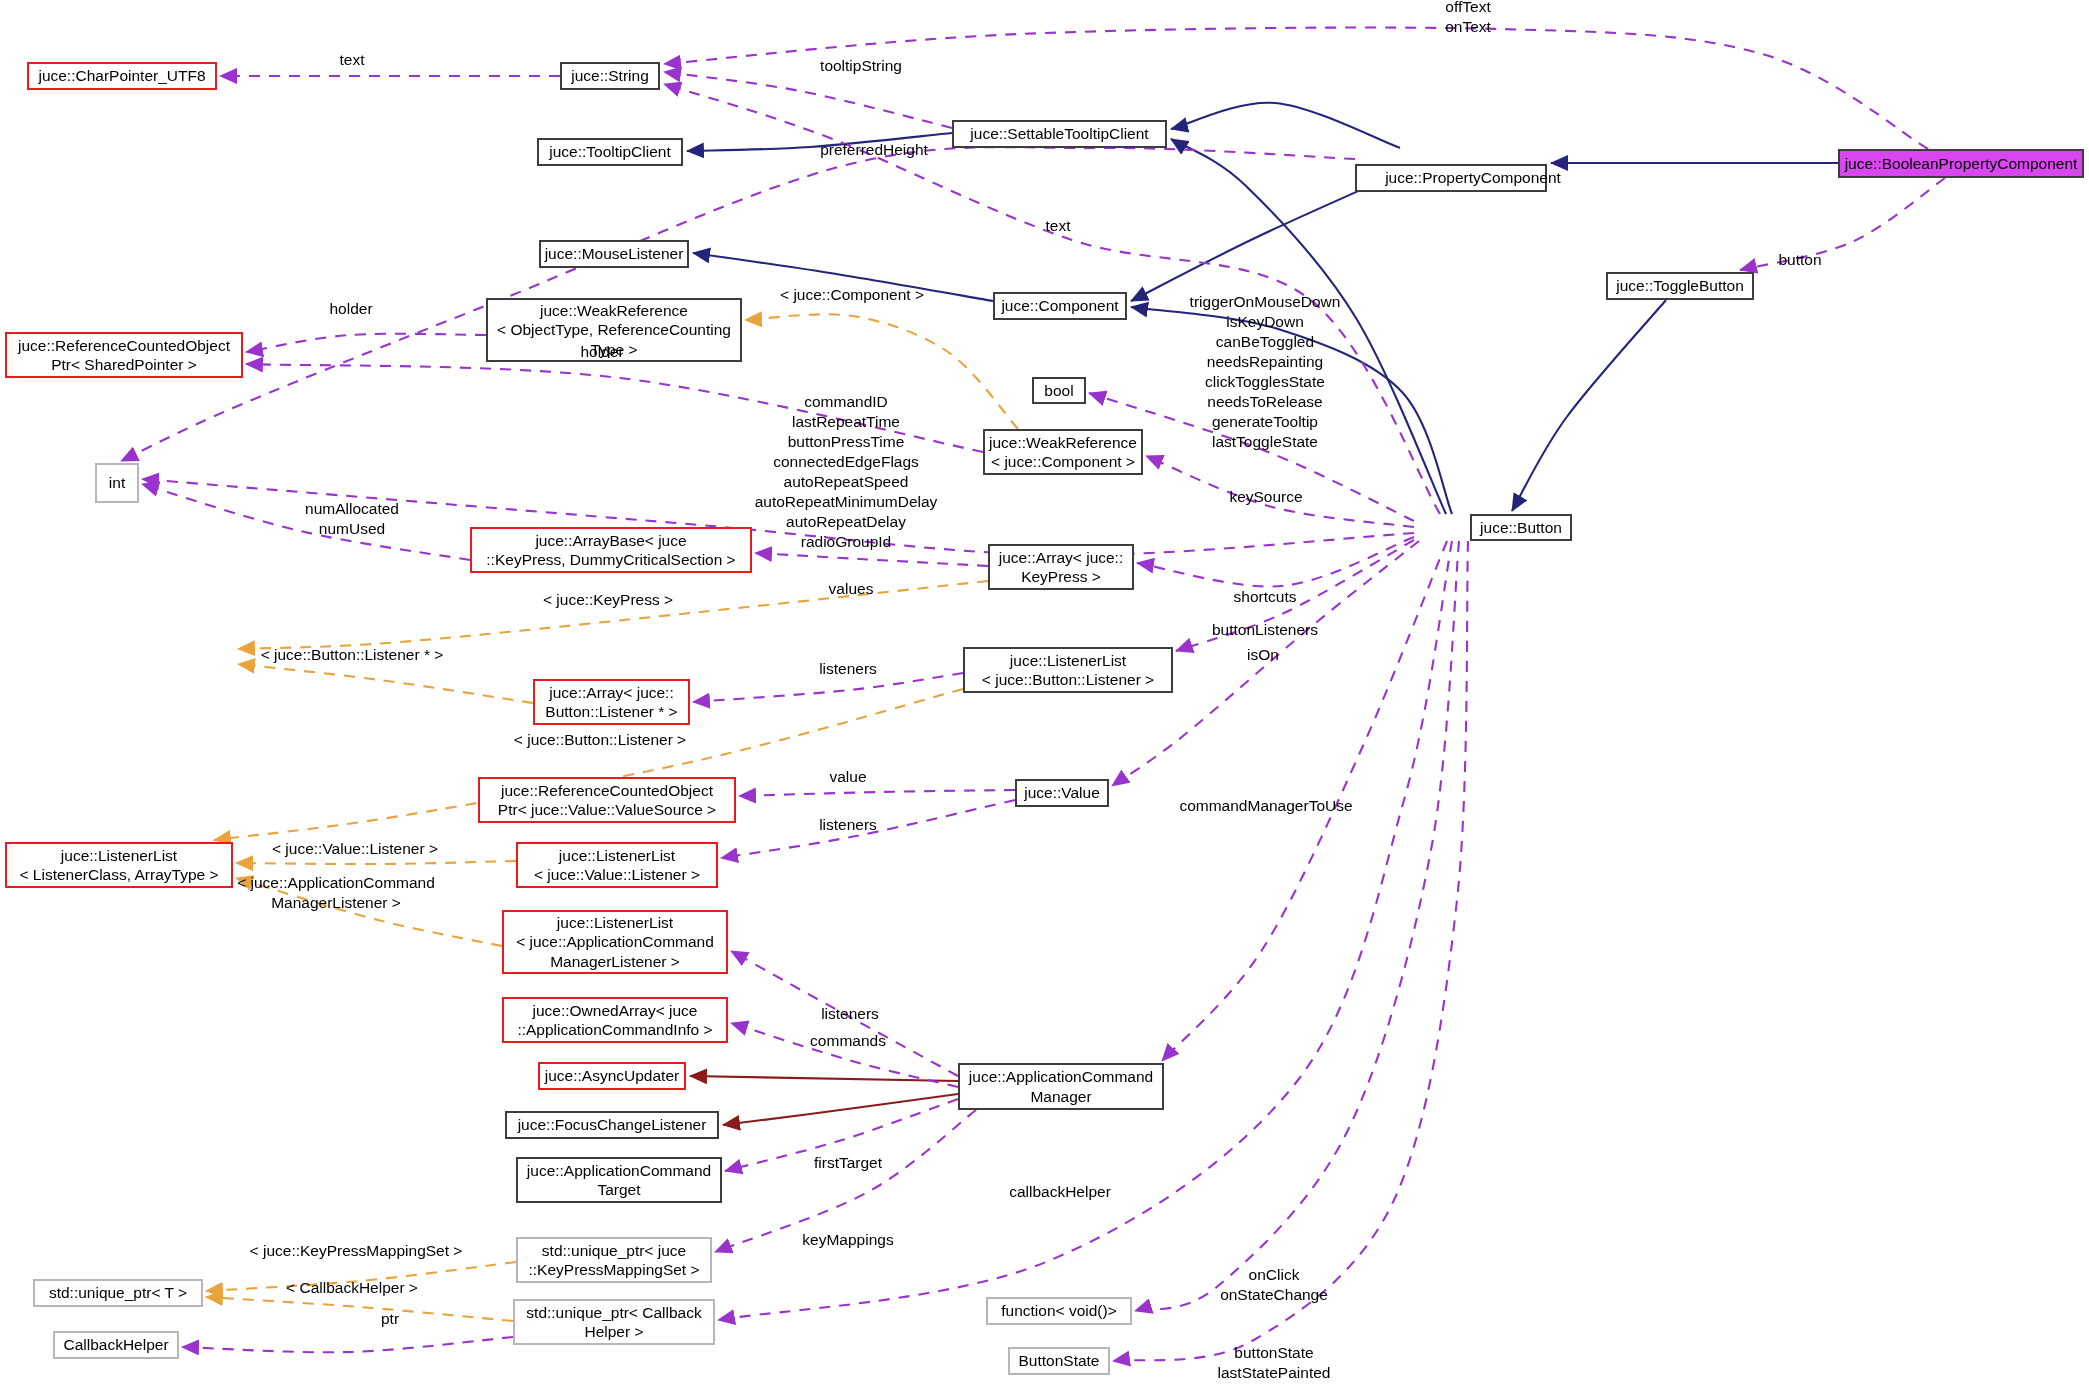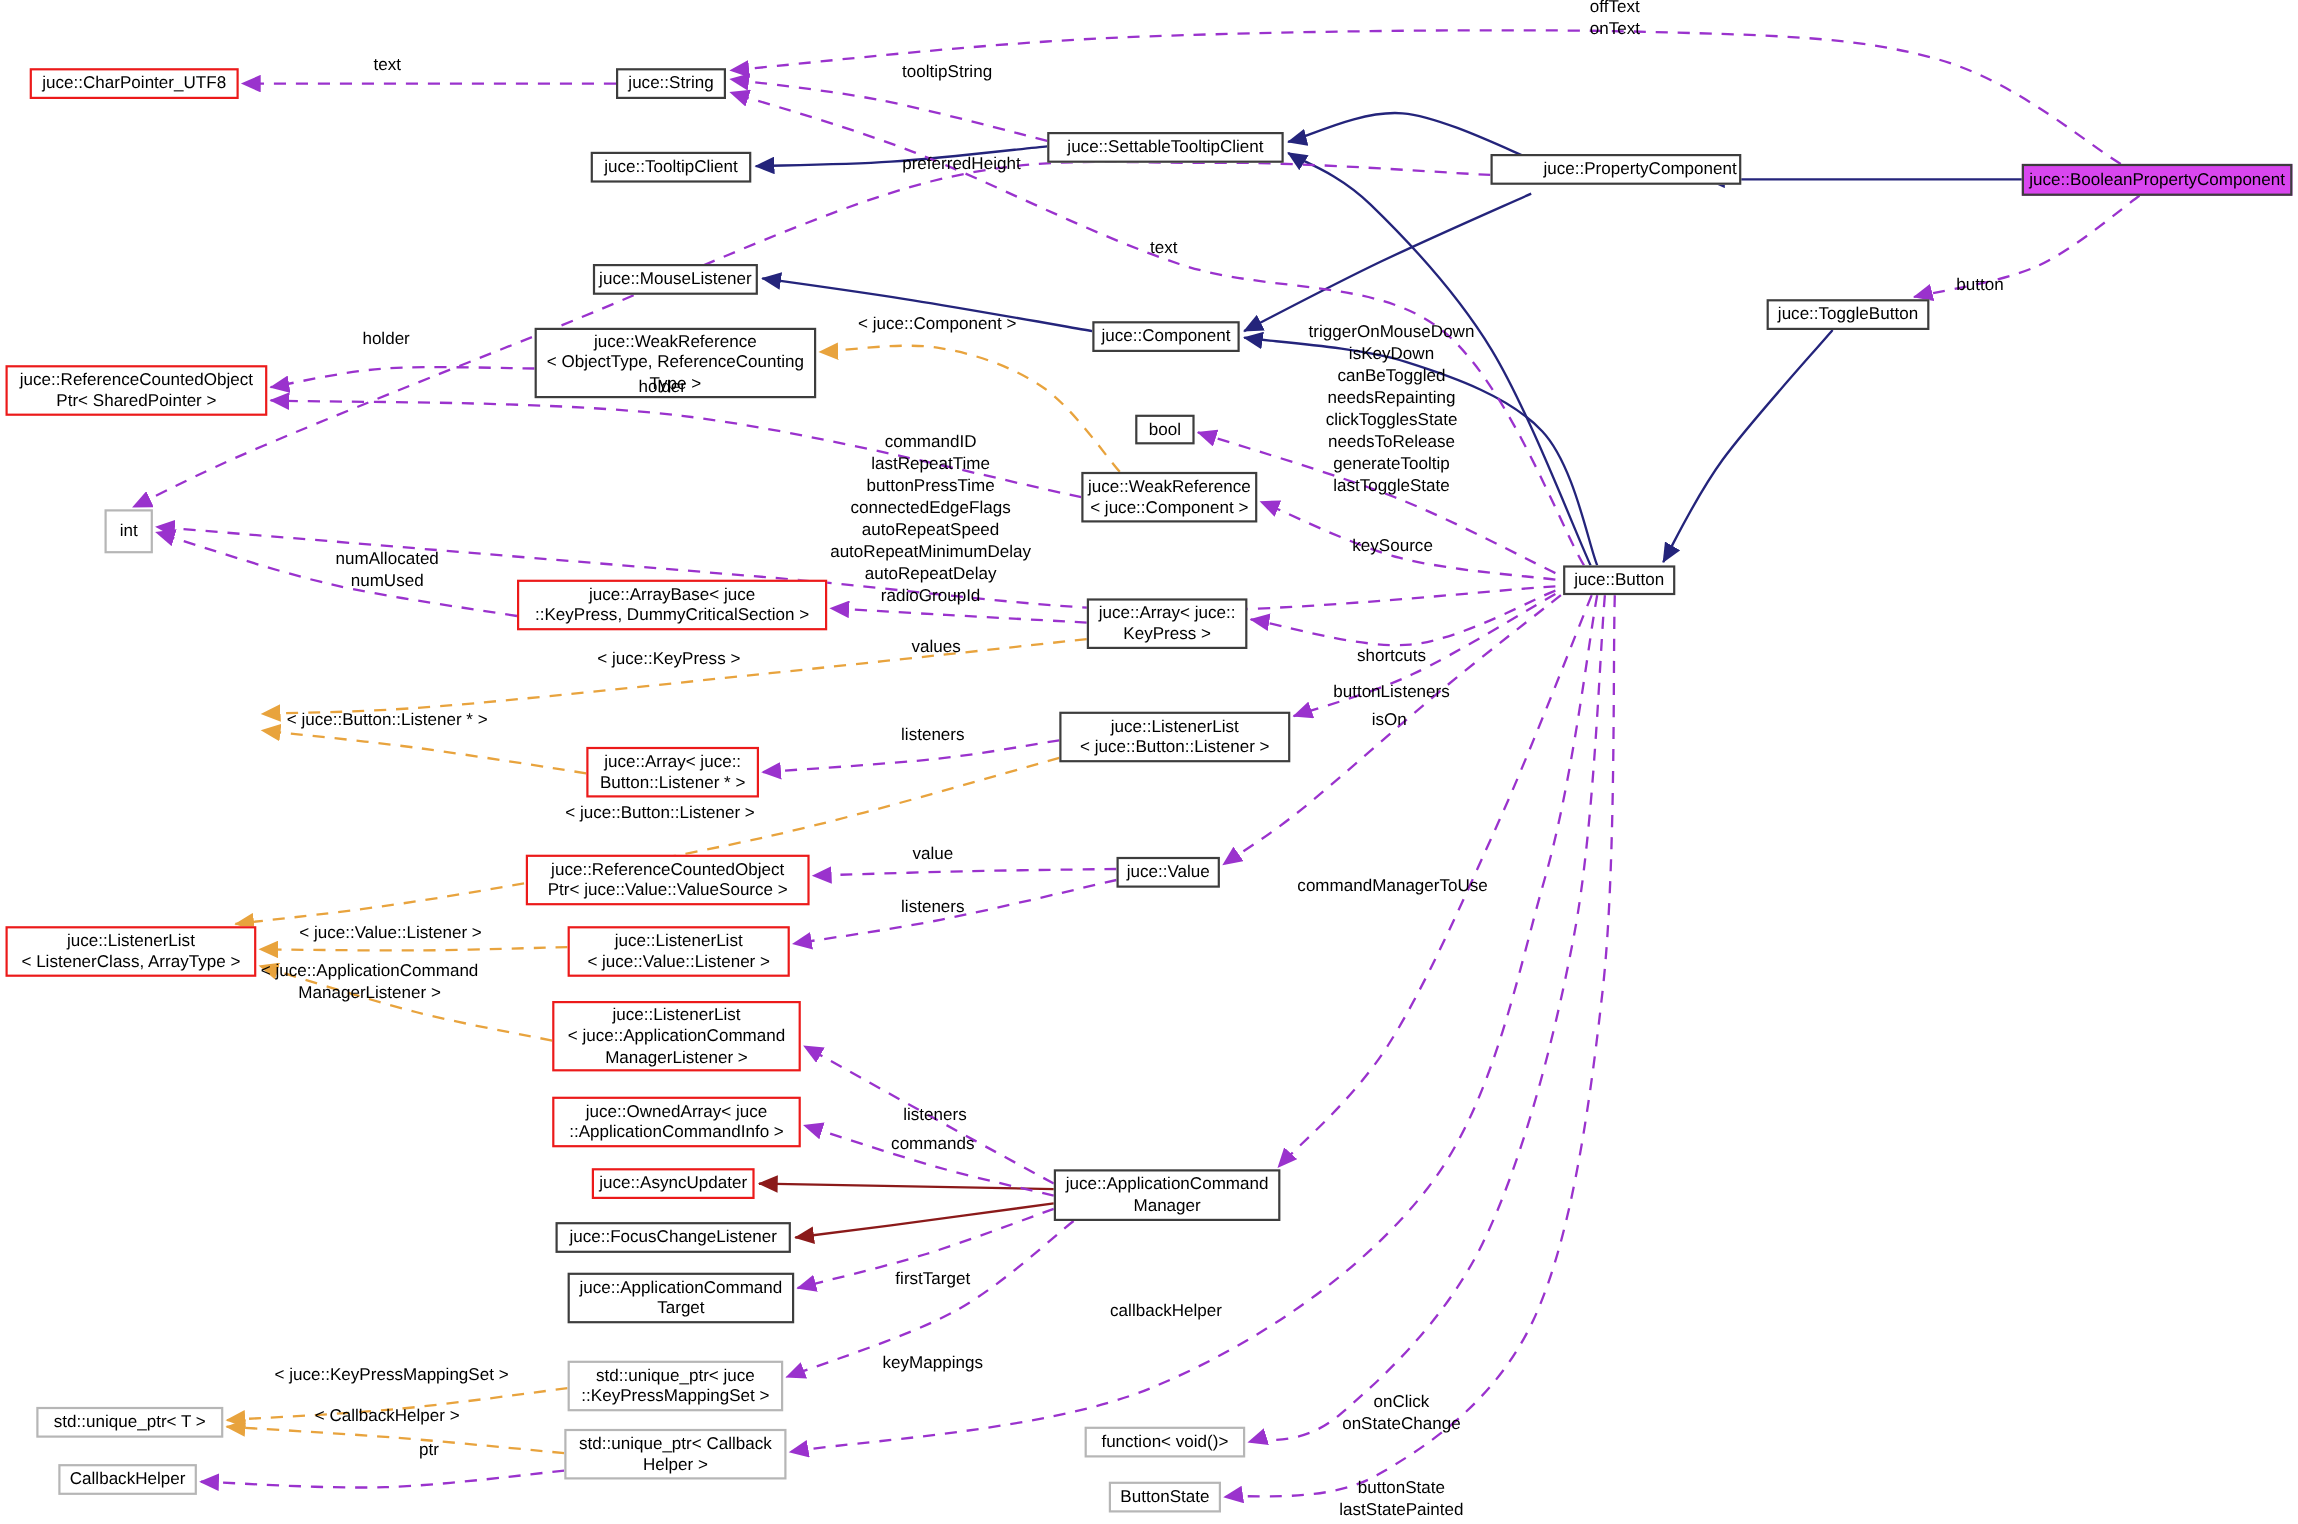--- a/index.html
+++ b/index.html
@@ -86,21 +86,21 @@
     </div>
     <div class="node b-black" style="left: 560px; top: 62px; width: 100px; height: 28px;">
       <span>juce::String</span>
     </div>
     <div class="node b-black" style="left: 537px; top: 138px; width: 146px; height: 28px;">
       <span>juce::TooltipClient</span>
     </div>
     <div class="node b-black" style="left: 952px; top: 120px; width: 215px; height: 28px;">
       <span>juce::SettableTooltipClient</span>
     </div>
-    <div class="node b-black" style="left: 1355px; top: 140px; width: 228px; height: 28px; padding-left: 44px;">
+    <div class="node b-black" style="left: 1355px; top: 164px; width: 192px; height: 28px; padding-left: 44px;">
       <span>juce::PropertyComponent</span>
     </div>
     <div class="node b-black f-gray" style="left: 1838px; top: 149px; width: 246px; height: 29px;">
       <span>juce::BooleanPropertyComponent</span>
     </div>
     <div class="node b-black" style="left: 539px; top: 240px; width: 150px; height: 28px;">
       <span>juce::MouseListener</span>
     </div>
     <div class="node b-black" style="left: 993px; top: 292px; width: 134px; height: 28px;">
       <span>juce::Component</span>
@@ -136,21 +136,21 @@
       <span>KeyPress &gt;</span>
     </div>
     <div class="node b-red" style="left: 533px; top: 679px; width: 157px; height: 46px;">
       <span>juce::Array&lt; juce::</span>
       <span>Button::Listener * &gt;</span>
     </div>
     <div class="node b-black" style="left: 963px; top: 647px; width: 210px; height: 46px;">
       <span>juce::ListenerList</span>
       <span>&lt; juce::Button::Listener &gt;</span>
     </div>
-    <div class="node b-black" style="left: 1421px; top: 514px; width: 102px; height: 27px;">
+    <div class="node b-black" style="left: 1470px; top: 514px; width: 102px; height: 27px;">
       <span>juce::Button</span>
     </div>
     <div class="node b-red" style="left: 478px; top: 777px; width: 258px; height: 46px;">
       <span>juce::ReferenceCountedObject</span>
       <span>Ptr&lt; juce::Value::ValueSource &gt;</span>
     </div>
     <div class="node b-black" style="left: 1015px; top: 779px; width: 94px; height: 28px;">
       <span>juce::Value</span>
     </div>
     <div class="node b-red" style="left: 5px; top: 842px; width: 228px; height: 46px;">

